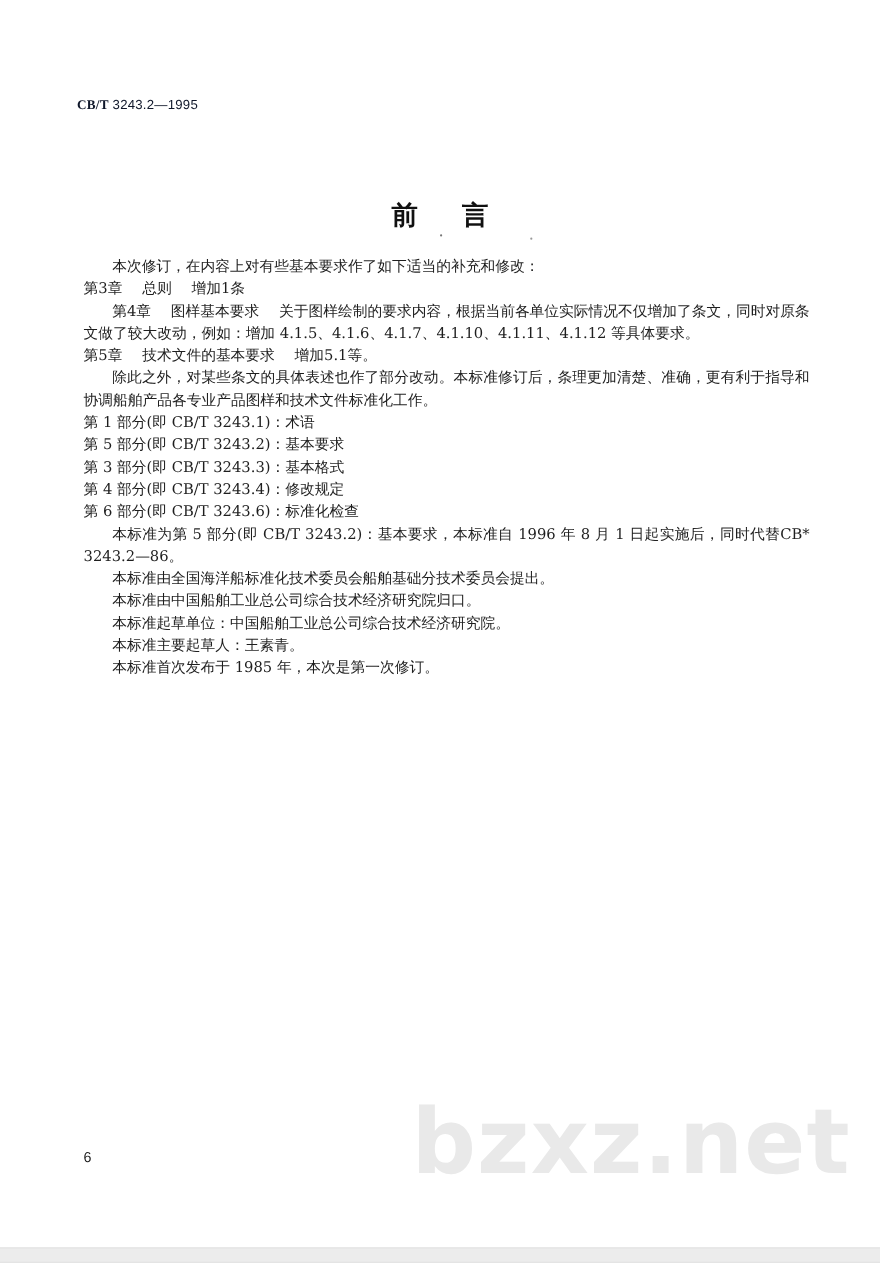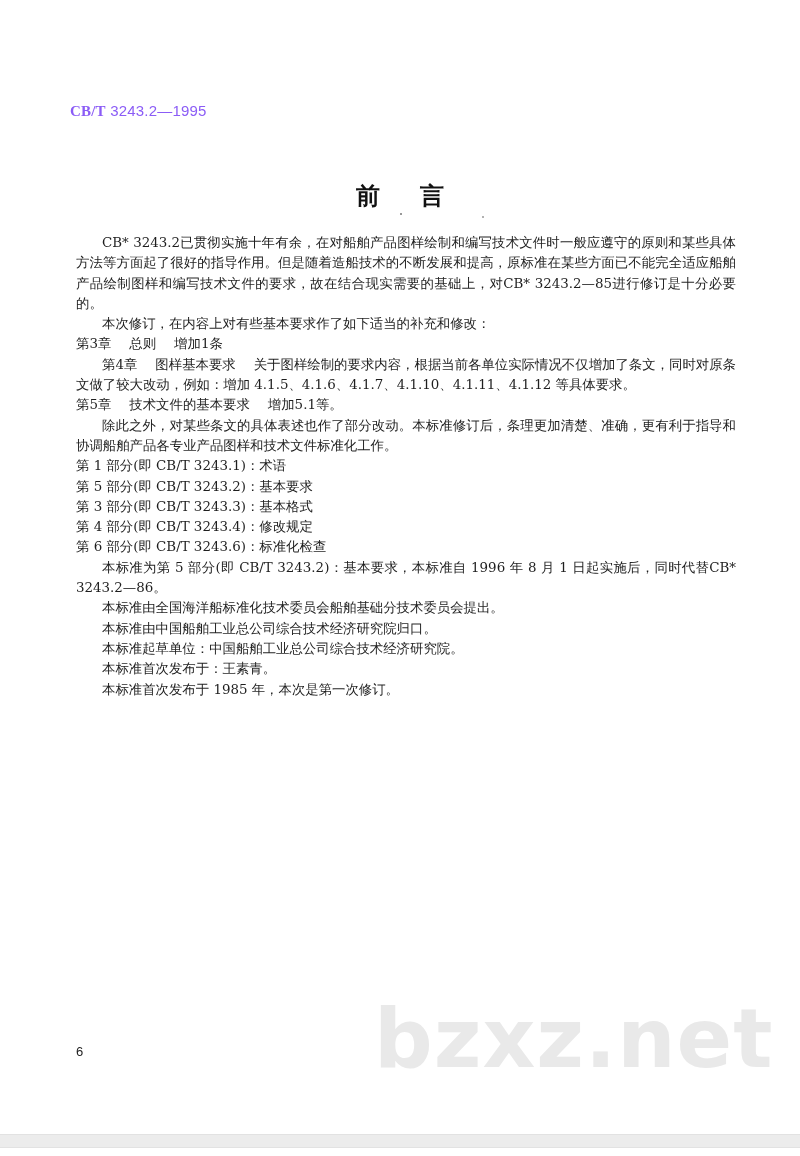--- a/index.html
+++ b/index.html
@@ -17,24 +17,24 @@
     }
     .page {
       position: absolute;
       left: 0; top: 0;
       width: 800px;
       height: 1156px;
     }
     .std-code {
       position: absolute;
       left: 70px;
-      top: 102px;
+      top: 88px;
       font-family: "Liberation Sans", "DejaVu Sans", sans-serif;
-      font-size: 15px;
-      color: #8b5cf6;
+      font-size: 12px;
+      color: #0f172a;
       letter-spacing: 0.2px;
     }
     .std-code .cbt {
       font-family: "Liberation Serif", "DejaVu Serif", serif;
       font-weight: bold;
     }
     .title {
       position: absolute;
       left: 0;
       width: 800px;
@@ -108,21 +108,20 @@
   <div class="std-code">
     <span class="cbt">CB/T</span>
     <span>3243.2—1995</span>
   </div>
 
   <div class="title">前言</div>
   <span class="speck" style="left:400px; top:213px;"></span>
   <span class="speck" style="left:482px; top:216px; background:#999;"></span>
 
   <div class="body-text">
-    <p class="indent">CB* 3243.2已贯彻实施十年有余，在对船舶产品图样绘制和编写技术文件时一般应遵守的原则和某些具体方法等方面起了很好的指导作用。但是随着造船技术的不断发展和提高，原标准在某些方面已不能完全适应船舶产品绘制图样和编写技术文件的要求，故在结合现实需要的基础上，对CB* 3243.2—85进行修订是十分必要的。</p>
     <p class="indent">本次修订，在内容上对有些基本要求作了如下适当的补充和修改：</p>
 
     <p class="row-indent">
       <span>第3章</span><span class="gap"></span><span>总则</span><span class="gap"></span><span>增加1条</span>
     </p>
     <p class="indent">
       <span>第4章</span><span class="gap"></span><span>图样基本要求</span><span class="gap"></span><span>关于图样绘制的要求内容，根据当前各单位实际情况不仅增加了条文，同时对原条文做了较大改动，例如：增加 4.1.5、4.1.6、4.1.7、4.1.10、4.1.11、4.1.12 等具体要求。</span>
     </p>
     <p class="row-indent">
       <span>第5章</span><span class="gap"></span><span>技术文件的基本要求</span><span class="gap"></span><span>增加5.1等。</span>
@@ -133,21 +132,21 @@
     <p class="row-indent">第 1 部分(即 CB/T 3243.1)：术语</p>
     <p class="row-indent">第 5 部分(即 CB/T 3243.2)：基本要求</p>
     <p class="row-indent">第 3 部分(即 CB/T 3243.3)：基本格式</p>
     <p class="row-indent">第 4 部分(即 CB/T 3243.4)：修改规定</p>
     <p class="row-indent">第 6 部分(即 CB/T 3243.6)：标准化检查</p>
 
     <p class="indent">本标准为第 5 部分(即 CB/T 3243.2)：基本要求，本标准自 1996 年 8 月 1 日起实施后，同时代替CB* 3243.2—86。</p>
     <p class="indent">本标准由全国海洋船标准化技术委员会船舶基础分技术委员会提出。</p>
     <p class="indent">本标准由中国船舶工业总公司综合技术经济研究院归口。</p>
     <p class="indent">本标准起草单位：中国船舶工业总公司综合技术经济研究院。</p>
-    <p class="indent">本标准首次发布于：王素青。</p>
+    <p class="indent">本标准主要起草人：王素青。</p>
     <p class="indent">本标准首次发布于 1985 年，本次是第一次修订。</p>
   </div>
 
   <div class="page-number">6</div>
 
   <div class="watermark">bzxz.net</div>
 
   <div class="bottom-strip"></div>
 </div>
 

